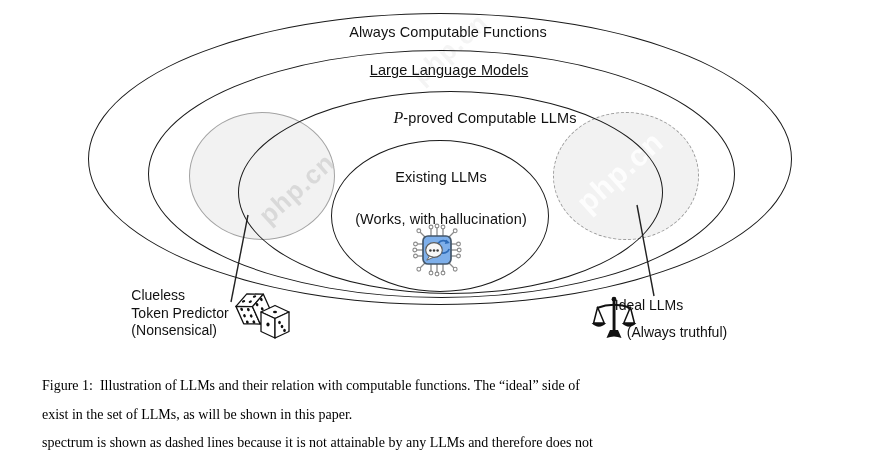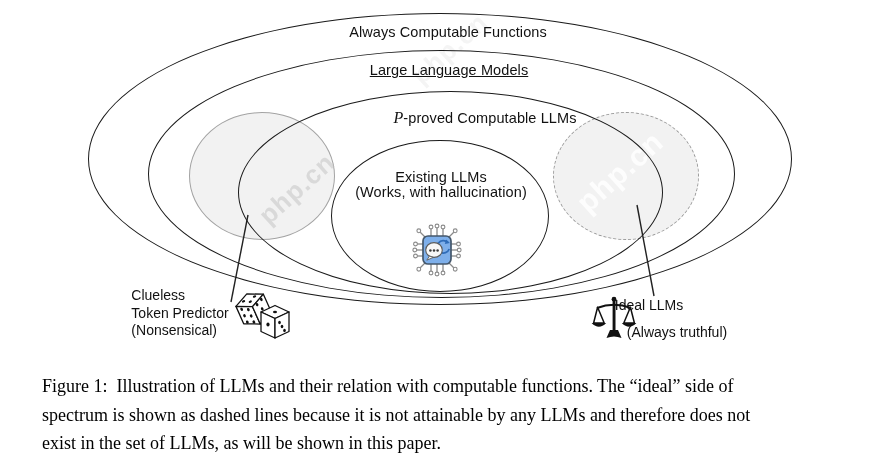--- a/index.html
+++ b/index.html
@@ -30,21 +30,21 @@
   .e-existing{left:331px;top:140px;width:216px;height:150px;}
   
   .set-label{
     position:absolute;transform:translateX(-50%);
     font-size:14.5px;letter-spacing:0.1px;white-space:nowrap;
   }
   .l-total{left:448px;top:24px;}
   .l-llm{left:449px;top:62px;text-decoration:underline;}
   .l-pproved{left:450px;top:109px;margin-left:35px;}
   .l-existing{left:441px;top:169px;}
-  .l-works{left:441px;top:184px;}
+  .l-works{left:441px;top:211px;}
   .math-p{font-family:"Liberation Serif",serif;font-style:italic;font-size:16px;}
   
   .annot{position:absolute;font-size:14px;line-height:17.5px;white-space:nowrap;}
   .annot-left{left:180px;top:287px;transform:translateX(-50%);text-align:left;}
   .annot-ideal{left:649px;top:297px;transform:translateX(-50%);}
   .annot-truthful{left:677px;top:324px;transform:translateX(-50%);}
   
   .wm{
     position:absolute;transform:translate(-50%,-50%) rotate(-42deg);
     font-weight:bold;white-space:nowrap;letter-spacing:1px;
@@ -52,21 +52,21 @@
   }
   .wm1{left:297px;top:189px;font-size:26px;color:#c6c6c6;opacity:.55;}
   .wm2{left:620px;top:172px;font-size:30px;color:#ffffff;opacity:.85;}
   .wm3{left:450px;top:49px;font-size:26px;color:#f0f0f0;opacity:.7;}
   .overlay{position:absolute;left:0;top:0;pointer-events:none;}
   .icon-abs{position:absolute;}
   
   .caption{
     position:absolute;left:42px;top:372px;width:828px;
     font-family:"Liberation Serif",serif;
-    font-size:18px;line-height:28.5px;color:#000;
+    font-size:14px;line-height:28.5px;color:#000;
   }
   .caption .cap-line{white-space:pre;}
 </style>
 </head>
 <body>
 
 <div class="page">
   <div class="diagram">
 
     <div class="hl-circle hl-left"></div>
@@ -191,16 +191,16 @@
       <div>Token Predictor</div>
       <div>(Nonsensical)</div>
     </div>
 
     <div class="annot annot-ideal">Ideal LLMs</div>
     <div class="annot annot-truthful">(Always truthful)</div>
   </div>
 
   <div class="caption">
     <div class="cap-line">Figure 1:  Illustration of LLMs and their relation with computable functions. The “ideal” side of</div>
+    <div class="cap-line">exist in the set of LLMs, as will be shown in this paper.</div>
     <div class="cap-line">spectrum is shown as dashed lines because it is not attainable by any LLMs and therefore does not</div>
-    <div class="cap-line">exist in the set of LLMs, as will be shown in this paper.</div>
   </div>
 </div>
 
 </body></html>

